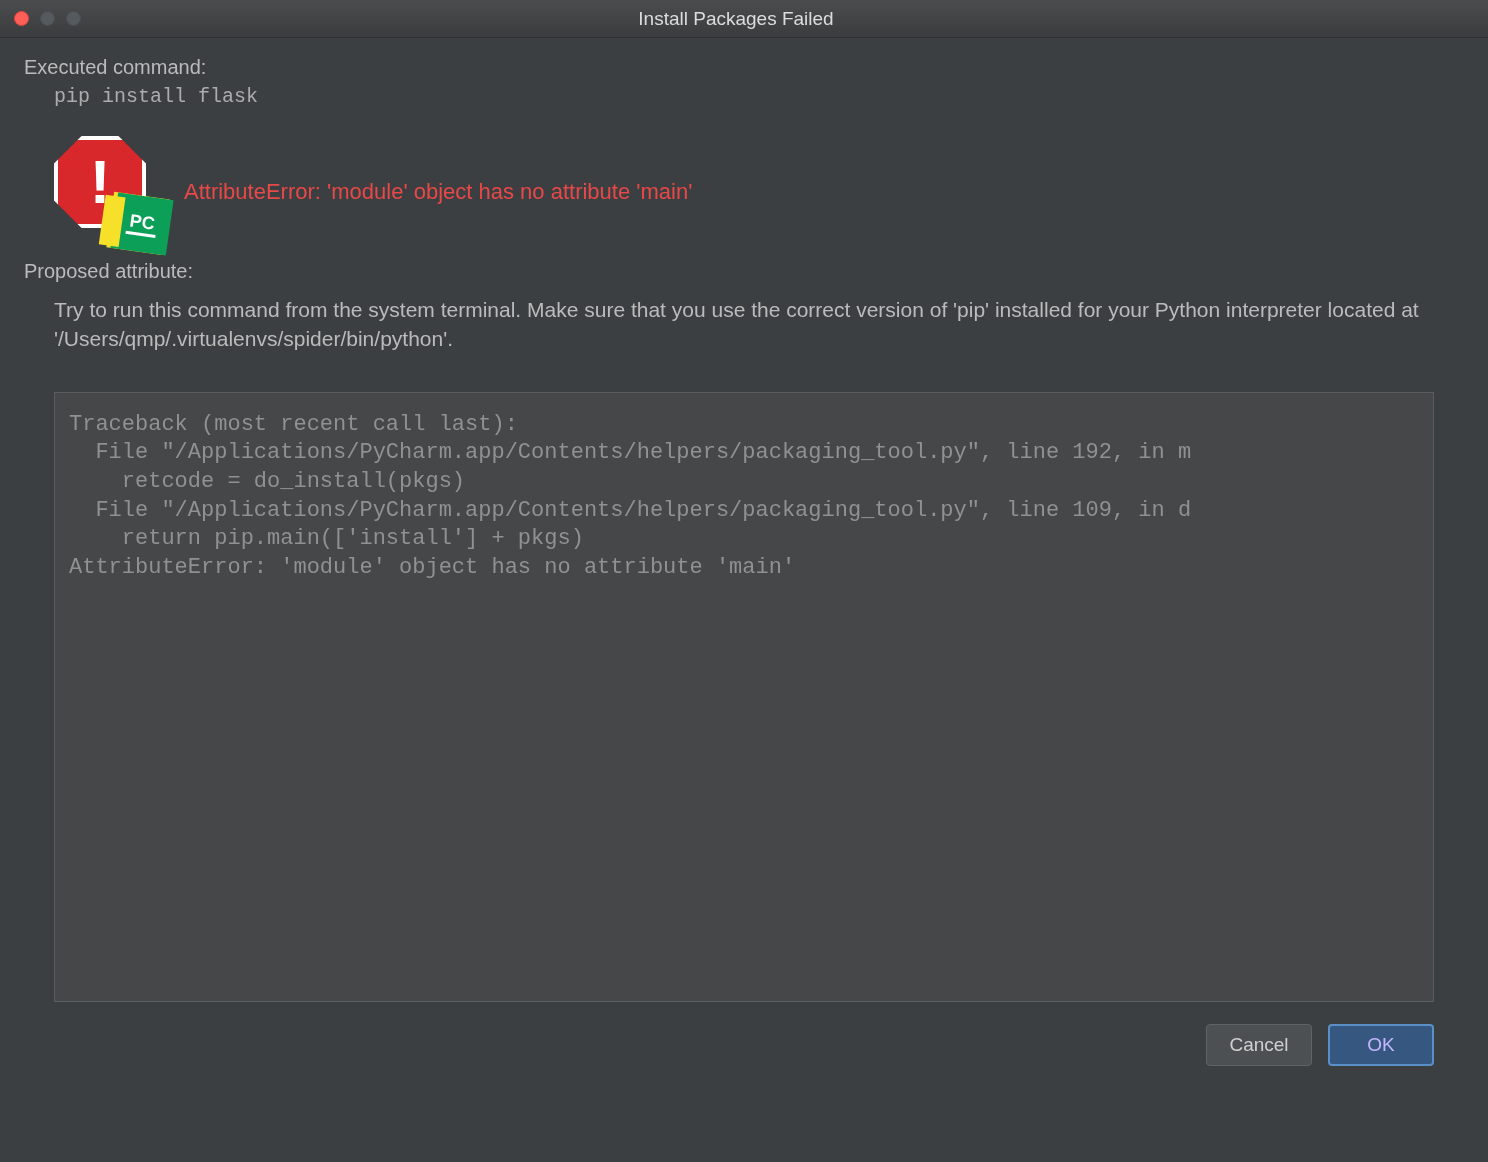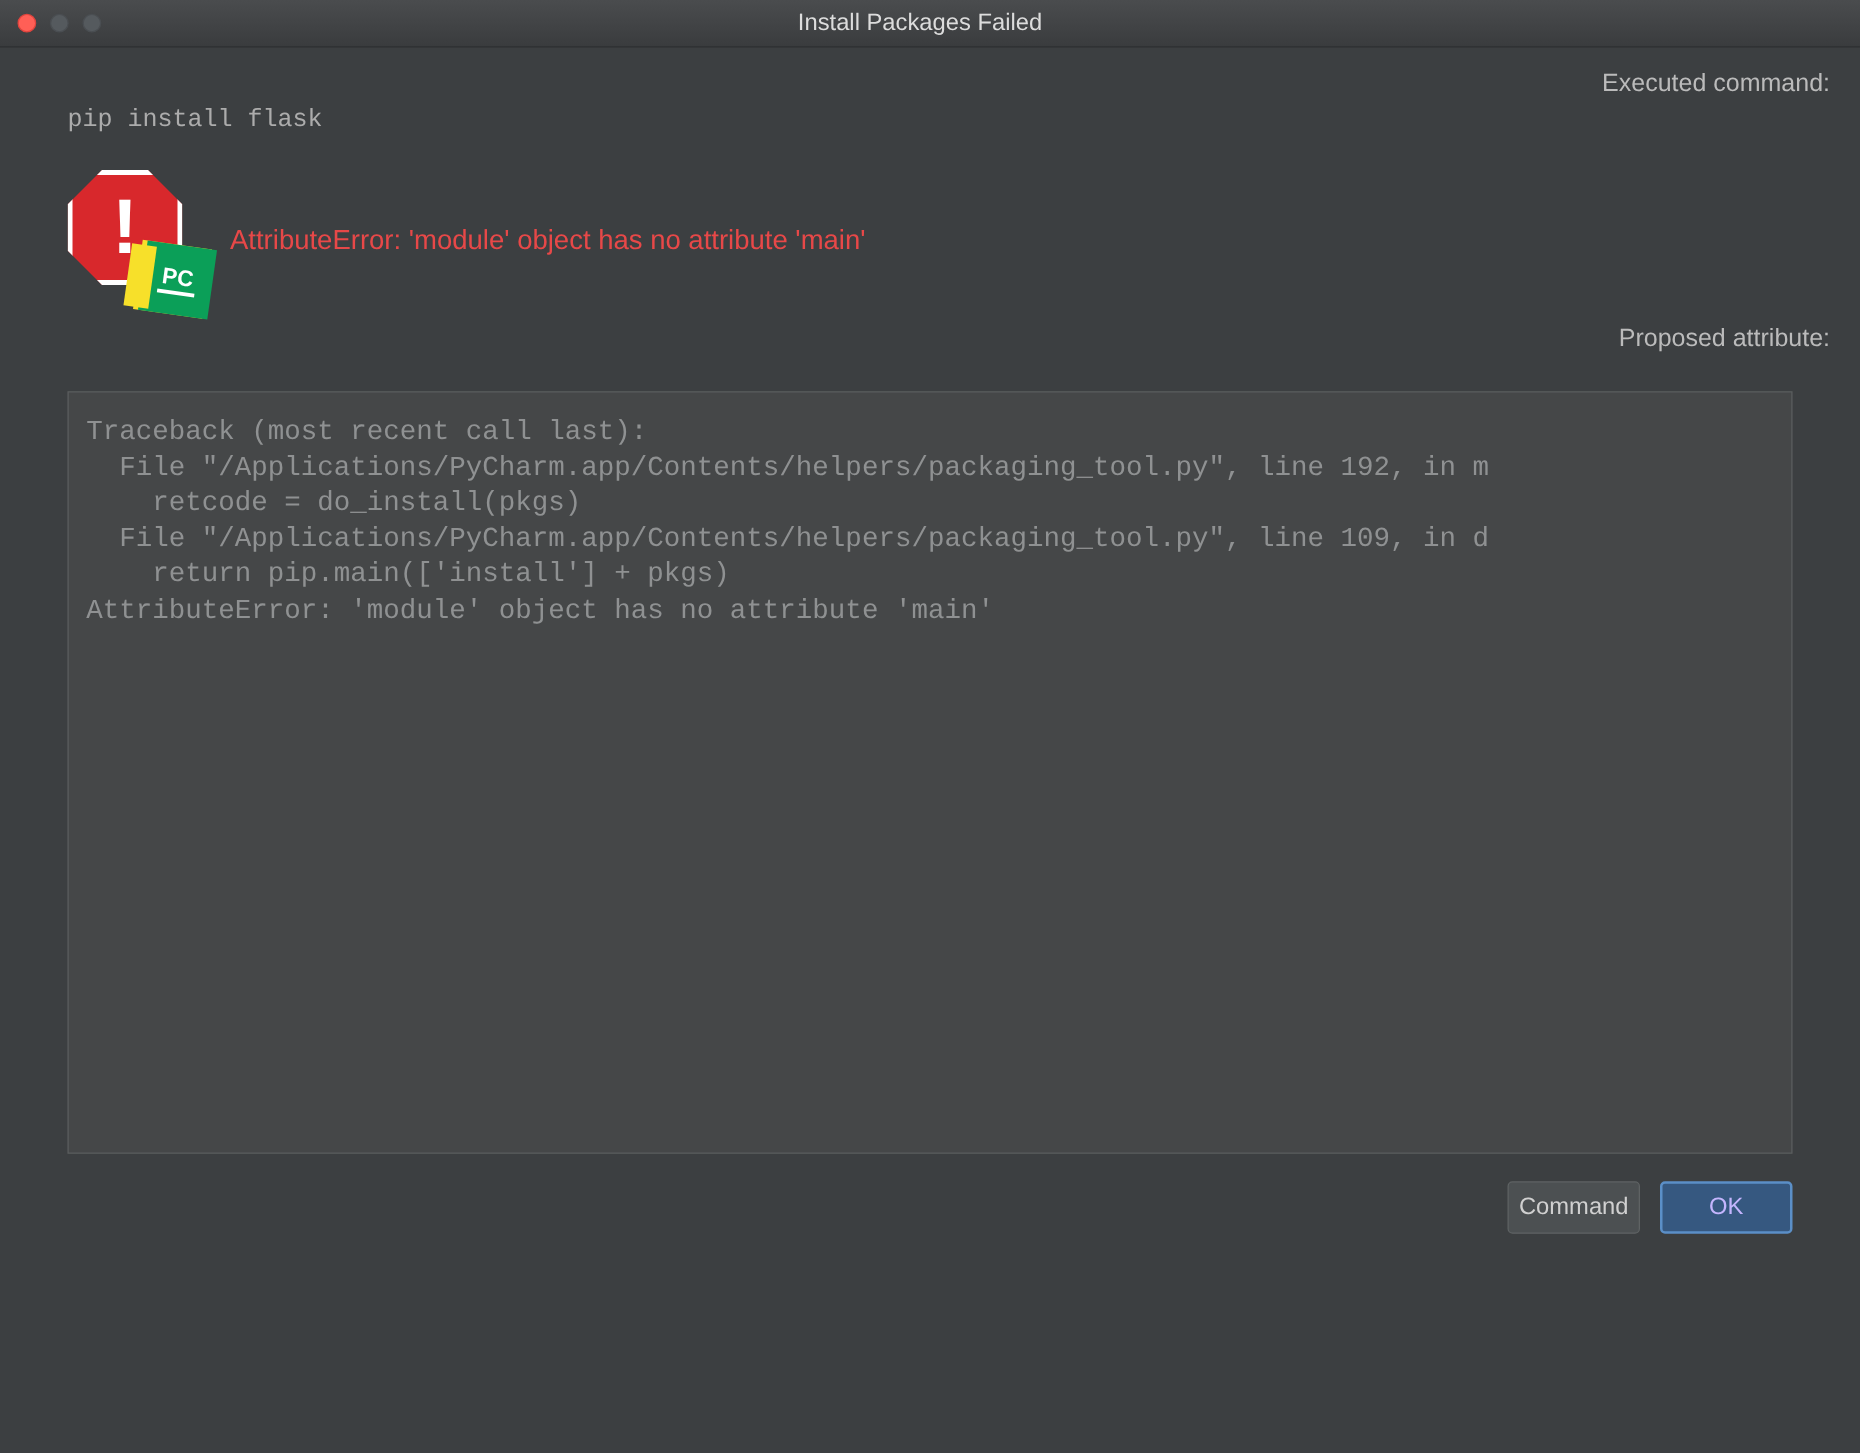--- a/index.html
+++ b/index.html
@@ -25,21 +25,21 @@
     width: 15px; height: 15px; border-radius: 50%;
   }
   .tl-close { background: #ff5f56; border:1px solid #e0443e; }
   .tl-min   { background: #555a5e; border:1px solid #4a4e52; }
   .tl-max   { background: #555a5e; border:1px solid #4a4e52; }
   .title {
     position: absolute; left: 0; right: 16px; text-align: center;
     color: #dcdcdc; font-size: 19px; font-weight: 500; pointer-events: none;
   }
   .content { flex: 1; padding: 18px 24px 0 24px; display: flex; flex-direction: column; }
-  .label { color: #bbbbbb; font-size: 20px; margin-bottom: 6px; text-align: right; }
+  .label { color: #bbbbbb; font-size: 20px; margin-bottom: 6px; }
   .mono {
     font-family: ui-monospace, Menlo, Monaco, "Courier New", monospace;
     font-size: 20px;
     color: #acacac;
     white-space: pre;
   }
   .cmd { margin-left: 30px; margin-bottom: 18px; }
   .error-row { display: flex; align-items: center; gap: 18px; margin: 10px 0 12px 30px; }
   .error-icon-wrap { width: 112px; height: 112px; position: relative; }
   .octagon {
@@ -118,29 +118,30 @@
             <span>!</span>
           </div>
         <div class="pc-badge">
           <span class="pc-text">PC</span>
         </div>
       </div>
       <div class="error-msg">AttributeError: 'module' object has no attribute 'main'</div>
     </div>
 
     <div class="label">Proposed attribute:</div>
+    <div class="solution">Try to run this command from the system terminal. Make sure that you use the correct version of 'pip' installed for your Python interpreter located at '/Users/qmp/.virtualenvs/spider/bin/python'.</div>
 
     <div class="output-wrap">
       <div class="mono">Traceback (most recent call last):
   File "/Applications/PyCharm.app/Contents/helpers/packaging_tool.py", line 192, in m
     retcode = do_install(pkgs)
   File "/Applications/PyCharm.app/Contents/helpers/packaging_tool.py", line 109, in d
     return pip.main(['install'] + pkgs)
 AttributeError: 'module' object has no attribute 'main'
 </div>
     </div>
 
     <div class="footer">
-      <div class="btn">Command</div>
+      <div class="btn">Cancel</div>
       <div class="btn btn-primary">OK</div>
     </div>
   </div>
 </div>
 
 </body></html>

